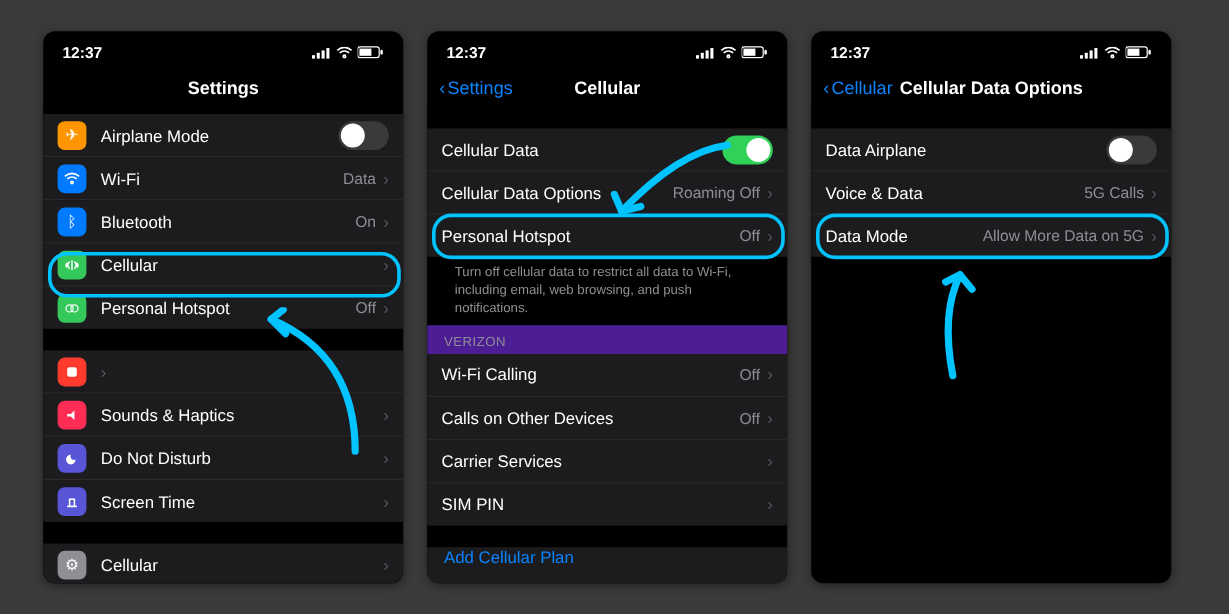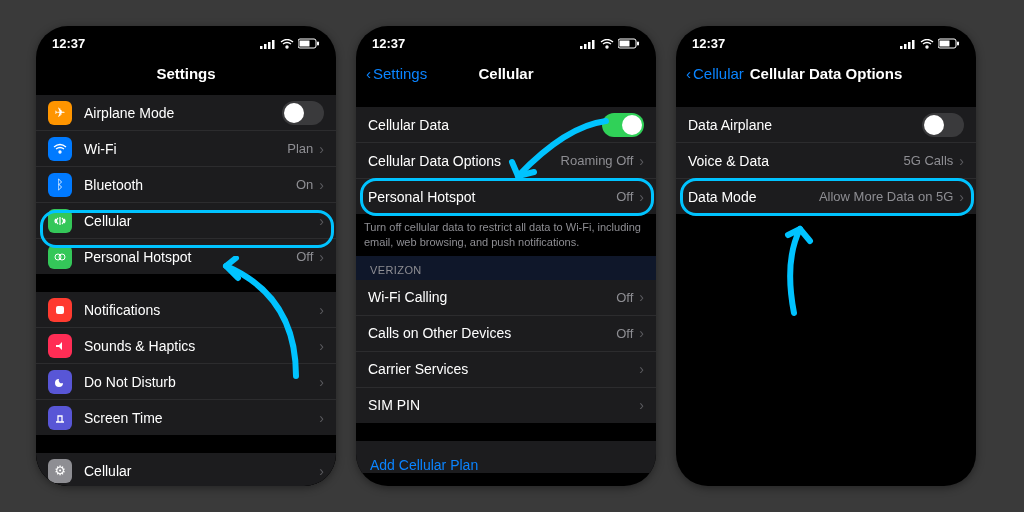--- a/index.html
+++ b/index.html
@@ -1,40 +1,40 @@
 <!DOCTYPE html>
 <html><head>
 <meta charset="utf-8">
 <style>
   html,body{margin:0;padding:0;background:#3a3a3a;font-family:-apple-system,Helvetica,Arial,sans-serif;width:1024px;height:512px;overflow:hidden}
   .stage{display:flex;gap:20px;padding:26px 36px;box-sizing:border-box;width:1024px;height:512px;position:relative}
-  .phone{width:300px;height:460px;background:#000;border-radius:32px;position:relative;overflow:hidden;box-shadow:0 2px 8px rgba(0,0,0,.4)}
+  .phone{width:300px;height:460px;background:#000;border-radius:10px;position:relative;overflow:hidden;box-shadow:0 2px 8px rgba(0,0,0,.4)}
   .status{display:flex;justify-content:space-between;align-items:center;color:#fff;font-size:13px;font-weight:600;padding:10px 16px 6px}
   .status .right{display:flex;gap:4px;align-items:center}
   .bars,.wifi,.batt{display:inline-block}
   .bars svg,.wifi svg,.batt svg{display:block}
   .nav{display:flex;align-items:center;justify-content:center;position:relative;height:32px;color:#fff;font-size:15px;font-weight:600}
   .back{position:absolute;left:10px;color:#0a84ff;font-size:15px;font-weight:400;display:flex;align-items:center;gap:2px}
   .list{background:#000}
   .row{display:flex;align-items:center;height:35px;background:#1c1c1e;border-bottom:1px solid #2c2c2e;padding:0 12px;position:relative}
   .row:last-child{border-bottom:none}
   .icon{width:24px;height:24px;border-radius:6px;margin-right:12px;flex:0 0 24px;display:flex;align-items:center;justify-content:center;font-size:13px;color:#fff}
   .label{color:#fff;font-size:14px;flex:1}
   .value{color:#8e8e93;font-size:13px;margin-right:6px}
   .chevron{color:#5a5a5e;font-size:14px}
   .gap{height:18px;background:#000}
   .gap-sm{height:6px;background:#000}
-  .header{font-size:11px;color:#8e8e93;padding:8px 14px 4px;text-transform:uppercase;letter-spacing:.4px;background:#0f172a}
-  .footer{font-size:11px;color:#8e8e93;padding:6px 8px;background:#000;line-height:1.35}
+  .header{font-size:11px;color:#8e8e93;padding:8px 14px 4px;text-transform:uppercase;letter-spacing:.4px;background:#4c1d95}
+  .footer{font-size:11px;color:#8e8e93;padding:6px 23px;background:#000;line-height:1.35}
   .toggle{width:42px;height:24px;border-radius:12px;position:relative;flex:0 0 42px}
   .toggle .knob{width:20px;height:20px;background:#fff;border-radius:50%;position:absolute;top:2px}
   .toggle.off{background:#3a3a3c}.toggle.off .knob{left:2px}
   .toggle.on{background:#30d158}.toggle.on .knob{right:2px}
   .highlight{position:absolute;border:3px solid #00c3ff;border-radius:16px;pointer-events:none;z-index:5}
-  .link-row{color:#0a84ff;font-size:14px;background:#1c1c1e;height:32px;display:flex;align-items:flex-end;padding:0 14px}
+  .link-row{color:#0a84ff;font-size:14px;background:#1c1c1e;height:32px;display:flex;align-items:flex-start;padding:0 14px}
   
   .i-orange{background:#ff9500}.i-blue{background:#007aff}.i-green{background:#34c759}.i-green2{background:#34c759}
   .i-red{background:#ff3b30}.i-pink{background:#ff2d55}.i-purple{background:#5856d6}.i-gray{background:#8e8e93}
   
   .arrow{position:absolute;z-index:6;pointer-events:none}
 </style>
 </head>
 <body>
 
 <div class="stage">
@@ -77,21 +77,21 @@
             <div class="knob"></div>
           </div>
       </div>
       <div class="row">
         <div class="icon i-blue">
             <svg width="14" height="12">
               <path d="M7 10 A1 1 0 1 0 7 8 A1 1 0 0 0 7 10 M3 6 Q7 3 11 6 M1 4 Q7 -1 13 4" stroke="#fff" stroke-width="1.3" fill="none"></path>
             </svg>
           </div>
         <div class="label">Wi-Fi</div>
-        <div class="value">Plan</div>
+        <div class="value">Data</div>
         <div class="chevron">›</div>
       </div>
       <div class="row">
         <div class="icon i-blue">ᛒ</div>
         <div class="label">Bluetooth</div>
         <div class="value">On</div>
         <div class="chevron">›</div>
       </div>
       <div class="row" style="position:relative">
         <div class="icon i-green">
@@ -115,21 +115,20 @@
       </div>
     </div>
     <div class="gap"></div>
     <div class="list">
       <div class="row">
         <div class="icon i-red">
             <svg width="12" height="12">
               <rect x="2" y="2" width="8" height="8" rx="2" fill="#fff"></rect>
             </svg>
           </div>
-        <div class="label">Notifications</div>
         <div class="chevron">›</div>
       </div>
       <div class="row">
         <div class="icon i-pink">
             <svg width="12" height="12">
               <path d="M2 5 L5 5 L8 2 L8 10 L5 7 L2 7 Z" fill="#fff"></path>
             </svg>
           </div>
         <div class="label">Sounds &amp; Haptics</div>
         <div class="chevron">›</div>

